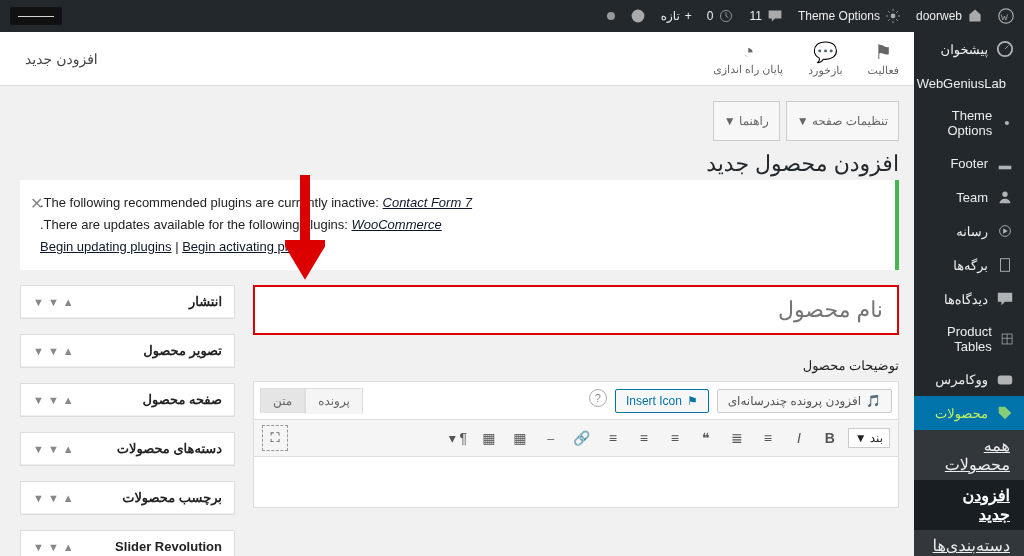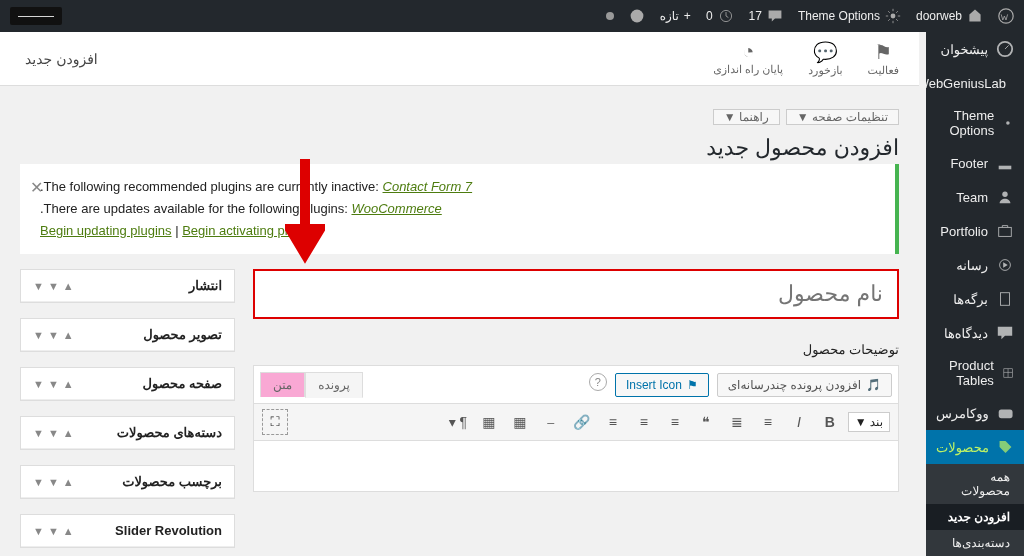--- a/index.html
+++ b/index.html
@@ -3,62 +3,62 @@
 <meta charset="utf-8">
 <style>
 * { margin: 0; padding: 0; box-sizing: border-box; font-family: Tahoma, Arial, sans-serif; }
 body { background: #f1f1f1; direction: rtl; font-size: 13px; color: #222; }
 
 .admin-bar { background: #23282d; height: 32px; display: flex; align-items: center; color: #eee; font-size: 12px; padding: 0 10px; justify-content: space-between; }
 .admin-bar-left, .admin-bar-right { display: flex; align-items: center; gap: 15px; }
 .admin-bar span { display: flex; align-items: center; gap: 5px; cursor: pointer; }
 .admin-icon { width: 16px; height: 16px; display: inline-block; }
 
-.sidebar { position: fixed; right: 0; top: 32px; bottom: 0; width: 98px; background: #23282d; color: #eee; overflow-y: auto; }
+.sidebar { position: fixed; right: 0; top: 32px; bottom: 0; width: 110px; background: #23282d; color: #eee; overflow-y: auto; }
 .sidebar-item { padding: 8px 10px; font-size: 13px; display: flex; align-items: center; gap: 8px; cursor: pointer; }
 .sidebar-item.active { background: #0073aa; color: #bef264; }
-.sub-item { background: #32373c; padding: 6px 14px; font-size: 12px; cursor: pointer; }
+.sub-item { background: #32373c; padding: 6px 14px; font-size: 16px; cursor: pointer; text-decoration: underline; }
 .sub-item.active { background: #191e23; color: #fff; font-weight: bold; }
 .sb-icon { width: 18px; height: 18px; fill: currentColor; opacity: 0.7; }
 
 .content { margin-right: 105px; padding: 0 20px 20px 20px; }
 
 .topbar { background: #fff; border-bottom: 1px solid #ddd; margin: 0 -20px 15px -20px; padding: 8px 20px; display: flex; justify-content: space-between; align-items: center; }
 .top-tabs { display: flex; gap: 25px; }
 .top-tab { text-align: center; cursor: pointer; font-size: 11px; color: #666; }
 .top-tab-icon { font-size: 20px; display: block; }
 .top-title { font-size: 14px; color: #444; padding-left: 5px; }
 
 .screen-opts { display: flex; gap: 6px; justify-content: flex-start; margin-bottom: 10px; }
-.screen-btn { background: #f7f7f7; border: 1px solid #ccc; padding: 0 10px; font-size: 12px; cursor: pointer; color: #666; margin-top: 8px; }
+.screen-btn { background: #f7f7f7; border: 1px solid #ccc; padding: 12px 10px; font-size: 12px; cursor: pointer; color: #666; }
 
 h1.page-title { font-size: 22px; font-weight: normal; color: #23282d; margin-bottom: 3px; }
 
 .notice { background: #fff; border-right: 4px solid #46b450; padding: 12px 20px; margin-bottom: 15px; position: relative; text-align: left; direction: ltr; font-size: 13px; line-height: 1.7; }
-.notice a { color: #4d7c0f; }
+.notice a { color: #0f172a; }
 .notice .dismiss { position: absolute; left: 10px; top: 10px; color: #888; cursor: pointer; font-size: 16px; }
 
 .main-layout { display: flex; gap: 18px; }
 .main-col { flex: 1; }
 .side-col { width: 215px; }
 
 .title-input-wrap { position: relative; margin-bottom: 15px; }
 .arrow-annot { position: absolute; top: -110px; left: 32px; }
 .title-input { width: 100%; padding: 10px 14px; font-size: 22px; border: 2px solid #d00; background: #fff; text-align: right; color: #888; }
 
 .desc-title { font-size: 13px; padding: 8px 0; text-align: right; }
 
 .editor-box { background: #fff; border: 1px solid #ddd; }
 .editor-toolbar-top { display: flex; justify-content: space-between; align-items: center; padding: 6px; border-bottom: 1px solid #ddd; }
 .media-btns { display: flex; gap: 8px; }
 .media-btn { border: 1px solid #ccc; background: #f7f7f7; padding: 4px 10px; font-size: 12px; cursor: pointer; color: #555; border-radius: 2px; display: flex; align-items: center; gap: 5px; }
 .media-btn.blue { color: #0073aa; border-color: #0073aa; }
 .help-icon { width: 18px; height: 18px; border: 1px solid #aaa; border-radius: 50%; font-size: 11px; text-align: center; line-height: 16px; color: #888; cursor: pointer; }
 .editor-tabs { display: flex; }
-.editor-tab { padding: 5px 12px; font-size: 12px; border: 1px solid #ddd; border-bottom: none; background: #f9a8d4; cursor: pointer; color: #666; }
+.editor-tab { padding: 5px 12px; font-size: 12px; border: 1px solid #ddd; border-bottom: none; background: #e5e5e5; cursor: pointer; color: #666; }
 .editor-tab.active { background: #f5f5f5; border-bottom: 1px solid #f5f5f5; margin-bottom: -1px; }
 
 .wysiwyg-bar { background: #f5f5f5; border-bottom: 1px solid #ddd; padding: 5px 8px; display: flex; align-items: center; gap: 5px; direction: rtl; }
 .wysiwyg-bar .sel { border: 1px solid #ccc; padding: 2px 6px; font-size: 12px; background: #fff; display: flex; align-items: center; gap: 3px; }
 .tb-btn { width: 26px; height: 26px; display: flex; align-items: center; justify-content: center; cursor: pointer; color: #555; font-size: 14px; }
 .spacer { flex: 1; }
 .expand-btn { width: 26px; height: 26px; border: 1px dashed #999; display: flex; align-items: center; justify-content: center; cursor: pointer; }
 
 .editor-area { min-height: 50px; background: #fff; }
 
@@ -90,21 +90,21 @@
       <svg class="admin-icon" viewBox="0 0 20 20" fill="#aaa">
           <circle cx="10" cy="10" r="3"></circle>
           <path d="M10 1v3M10 16v3M1 10h3M16 10h3M4 4l2 2M14 14l2 2M4 16l2-2M14 6l2-2" stroke="#aaa"></path>
         </svg>
       <span>Theme Options</span>
     </span>
     <span>
       <svg class="admin-icon" viewBox="0 0 20 20" fill="#aaa">
           <path d="M2 3h16v10H10l-4 4v-4H2z"></path>
         </svg>
-      <span>17</span>
+      <span>11</span>
     </span>
     <span>
       <svg class="admin-icon" viewBox="0 0 20 20" fill="#aaa">
           <path d="M10 3a7 7 0 100 14 7 7 0 000-14zm0 2v5l3 2" stroke="#aaa" fill="none"></path>
         </svg>
       <span>0</span>
     </span>
     <span>
       <span>+</span>
       <span>تازه</span>
@@ -152,27 +152,20 @@
         <rect x="3" y="13" width="14" height="4" fill="currentColor"></rect>
       </svg>
       <span>Footer</span>
     </div>
   <div class="sidebar-item">
       <svg class="sb-icon" viewBox="0 0 20 20">
         <circle cx="10" cy="7" r="3" fill="currentColor"></circle>
         <path d="M4 17c0-3 3-5 6-5s6 2 6 5" fill="currentColor"></path>
       </svg>
       <span>Team</span>
-    </div>
-  <div class="sidebar-item">
-      <svg class="sb-icon" viewBox="0 0 20 20">
-        <rect x="3" y="6" width="14" height="10" fill="none" stroke="currentColor"></rect>
-        <path d="M7 6V4h6v2" fill="none" stroke="currentColor"></path>
-      </svg>
-      <span>Portfolio</span>
     </div>
   <div class="sidebar-item">
       <svg class="sb-icon" viewBox="0 0 20 20">
         <circle cx="10" cy="10" r="6" fill="none" stroke="currentColor"></circle>
         <path d="M8 7v6l5-3z" fill="currentColor"></path>
       </svg>
       <span>رسانه</span>
     </div>
   <div class="sidebar-item">
       <svg class="sb-icon" viewBox="0 0 20 20">

